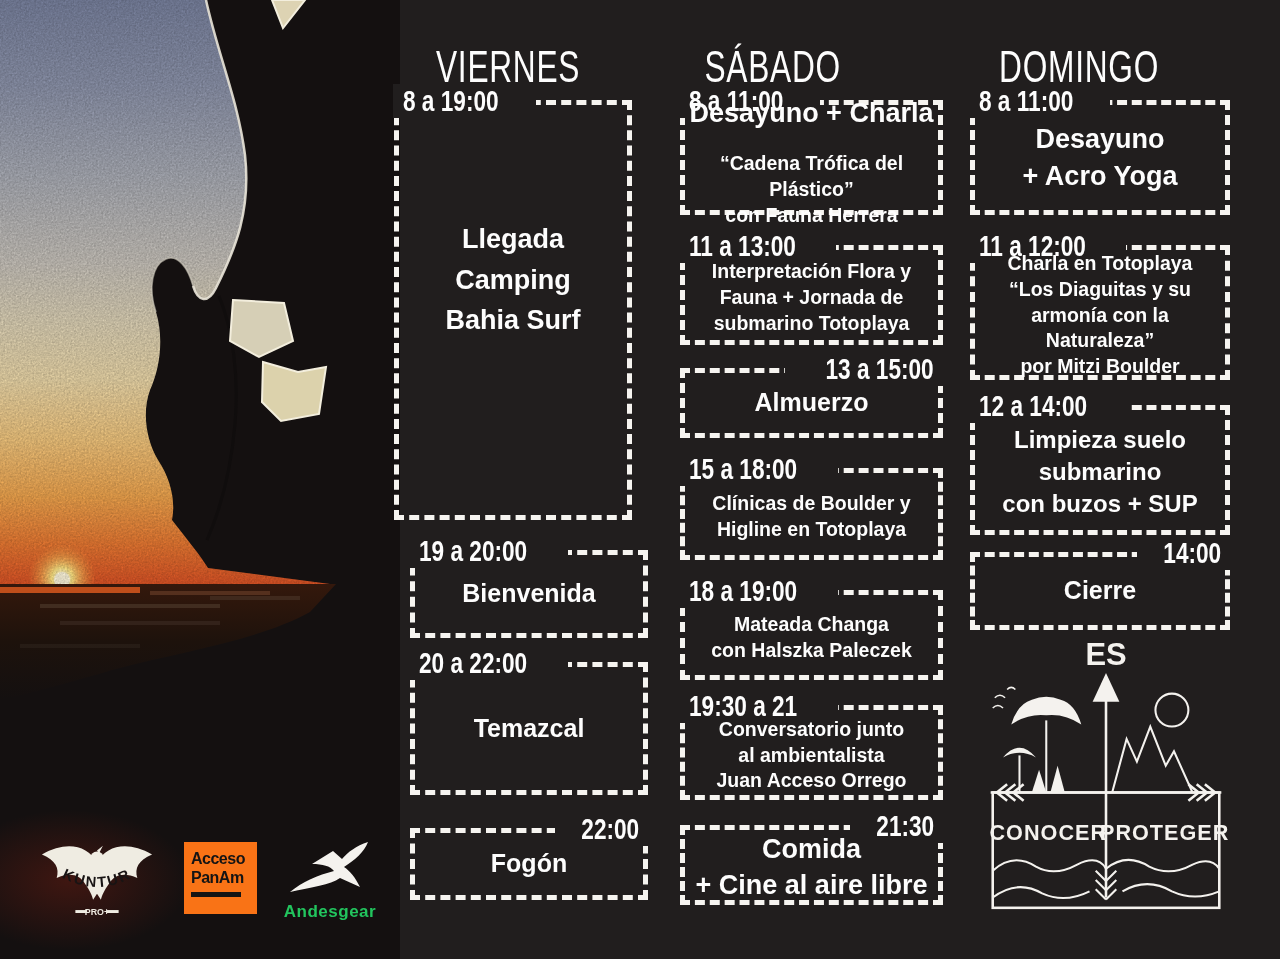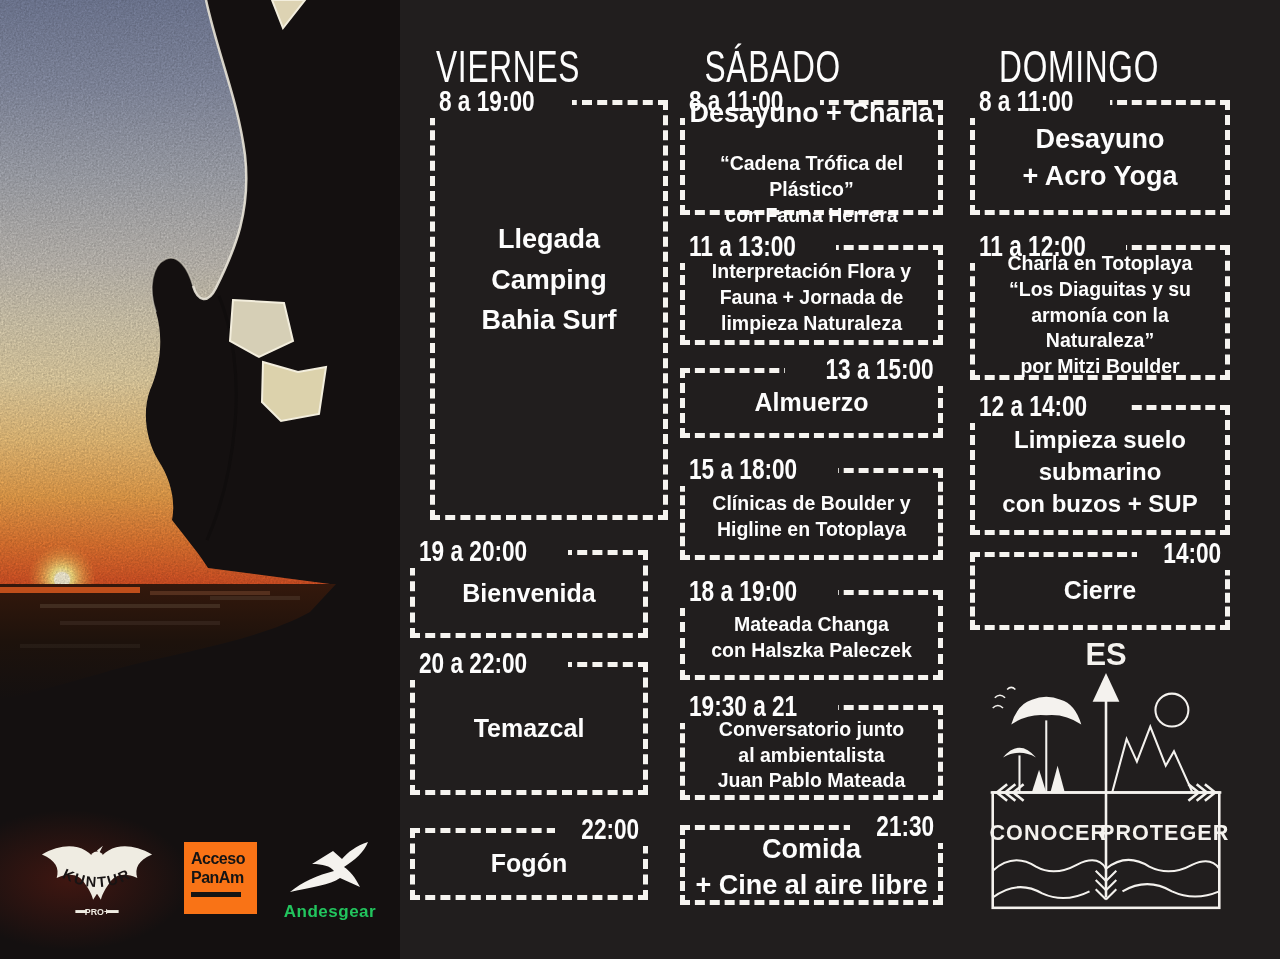--- a/index.html
+++ b/index.html
@@ -178,21 +178,21 @@
   <div class="col-title" style="left:408px;width:240px;">
     <span class="cond">VIERNES</span>
   </div>
   <div class="col-title" style="left:678px;width:265px;">
     <span class="cond">SÁBADO</span>
   </div>
   <div class="col-title" style="left:968px;width:264px;">
     <span class="cond">DOMINGO</span>
   </div>
 
-  <div class="event" style="left:430px;top:100px;width:228px;height:410px;">
+  <div class="event" style="left:394px;top:100px;width:228px;height:410px;">
     <span class="time time-left"><span class="cond">8 a 19:00</span></span>
     <div class="content gap-wide" style="padding-bottom:60px;">
       <div class="line-lg">Llegada</div>
       <div class="line-lg">Camping</div>
       <div class="line-lg">Bahia Surf</div>
     </div>
   </div>
 
   <div class="event" style="left:410px;top:550px;width:228px;height:78px;">
     <span class="time time-left"><span class="cond">19 a 20:00</span></span>
@@ -222,21 +222,21 @@
       <div class="line-sm" style="margin-top:20px;">“Cadena Trófica del Plástico”</div>
       <div class="line-sm">con Fauna Herrera</div>
     </div>
   </div>
 
   <div class="event" style="left:680px;top:245px;width:253px;height:90px;">
     <span class="time time-left"><span class="cond">11 a 13:00</span></span>
     <div class="content" style="padding-top:6px;">
       <div class="line-sm">Interpretación Flora y</div>
       <div class="line-sm">Fauna + Jornada de</div>
-      <div class="line-sm">limpieza Naturaleza</div>
+      <div class="line-sm">submarino Totoplaya</div>
     </div>
   </div>
 
   <div class="event" style="left:680px;top:368px;width:253px;height:60px;">
     <span class="time time-right"><span class="cond">13 a 15:00</span></span>
     <div class="content">
         <div class="line-xl">Almuerzo</div>
       </div>
   </div>
 
@@ -254,21 +254,21 @@
       <div class="line-sm">Mateada Changa</div>
       <div class="line-sm">con Halszka Paleczek</div>
     </div>
   </div>
 
   <div class="event" style="left:680px;top:705px;width:253px;height:85px;">
     <span class="time time-left"><span class="cond">19:30 a 21</span></span>
     <div class="content" style="padding-top:6px;">
       <div class="line-sm">Conversatorio junto</div>
       <div class="line-sm">al ambientalista</div>
-      <div class="line-sm">Juan Pablo Mateada</div>
+      <div class="line-sm">Juan Acceso Orrego</div>
     </div>
   </div>
 
   <div class="event" style="left:680px;top:825px;width:253px;height:70px;">
     <span class="time time-right"><span class="cond">21:30</span></span>
     <div class="content" style="padding-top:4px;">
       <div class="line-lg">Comida</div>
       <div class="line-lg">+ Cine al aire libre</div>
     </div>
   </div>

